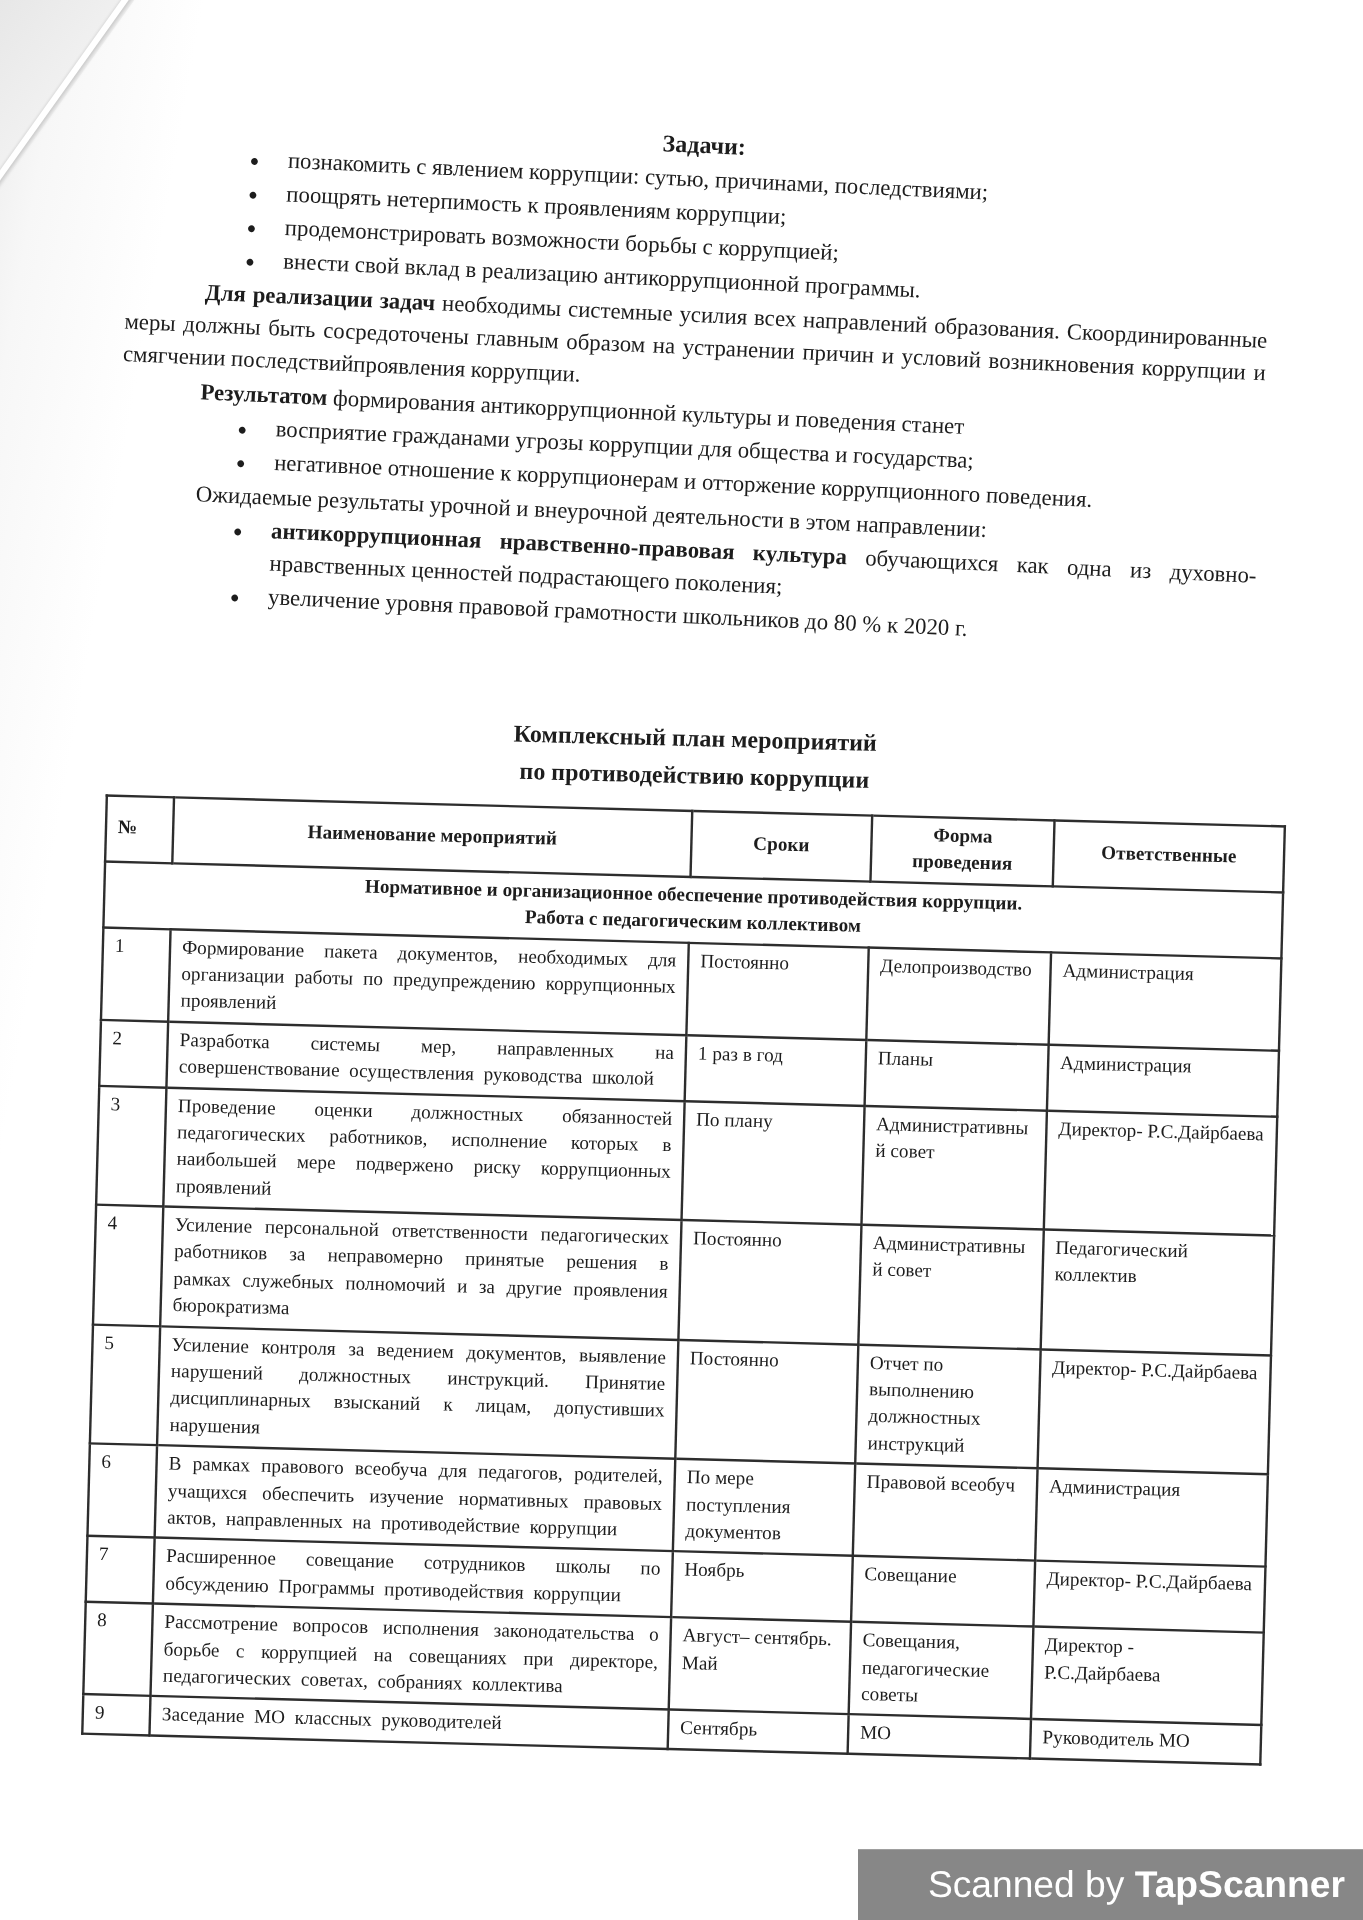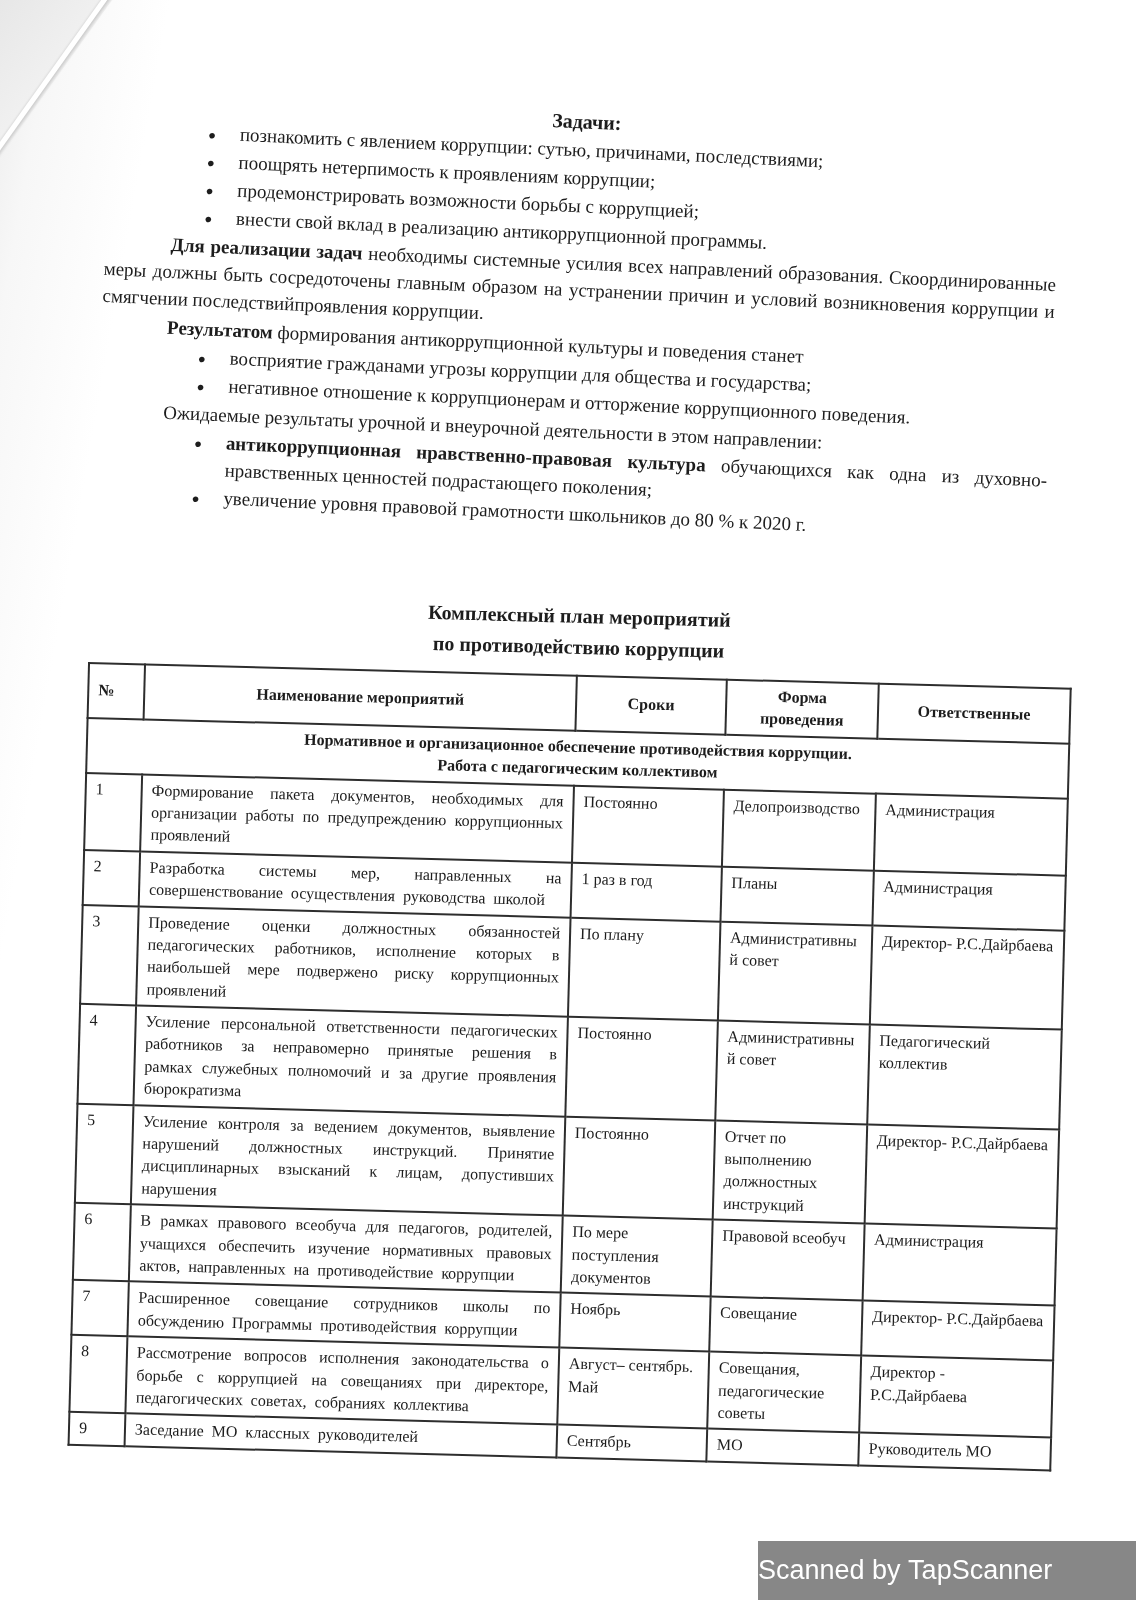--- a/index.html
+++ b/index.html
@@ -120,26 +120,28 @@
   }
 
   
   .watermark {
     position: absolute;
     right: 0; bottom: 0;
     width: 378px; height: 59px;
     background: #878787;
     display: flex;
     align-items: center;
+    justify-content: center;
     font-family: "Liberation Sans", "DejaVu Sans", sans-serif;
-    font-size: 27px;
+    font-size: 31px;
     color: #ffffff;
     white-space: pre;
-  }
-  .watermark .brand { font-weight: 400; }
+    padding-left: 43px;
+  }
+  .watermark .brand { font-weight: 700; }
 </style>
 </head>
 <body>
 
 <div class="fold-corner"></div>
 <div class="fold-crease"></div>
 
 <div class="top-block">
   <p class="tasks-heading">Задачи:</p>
 

